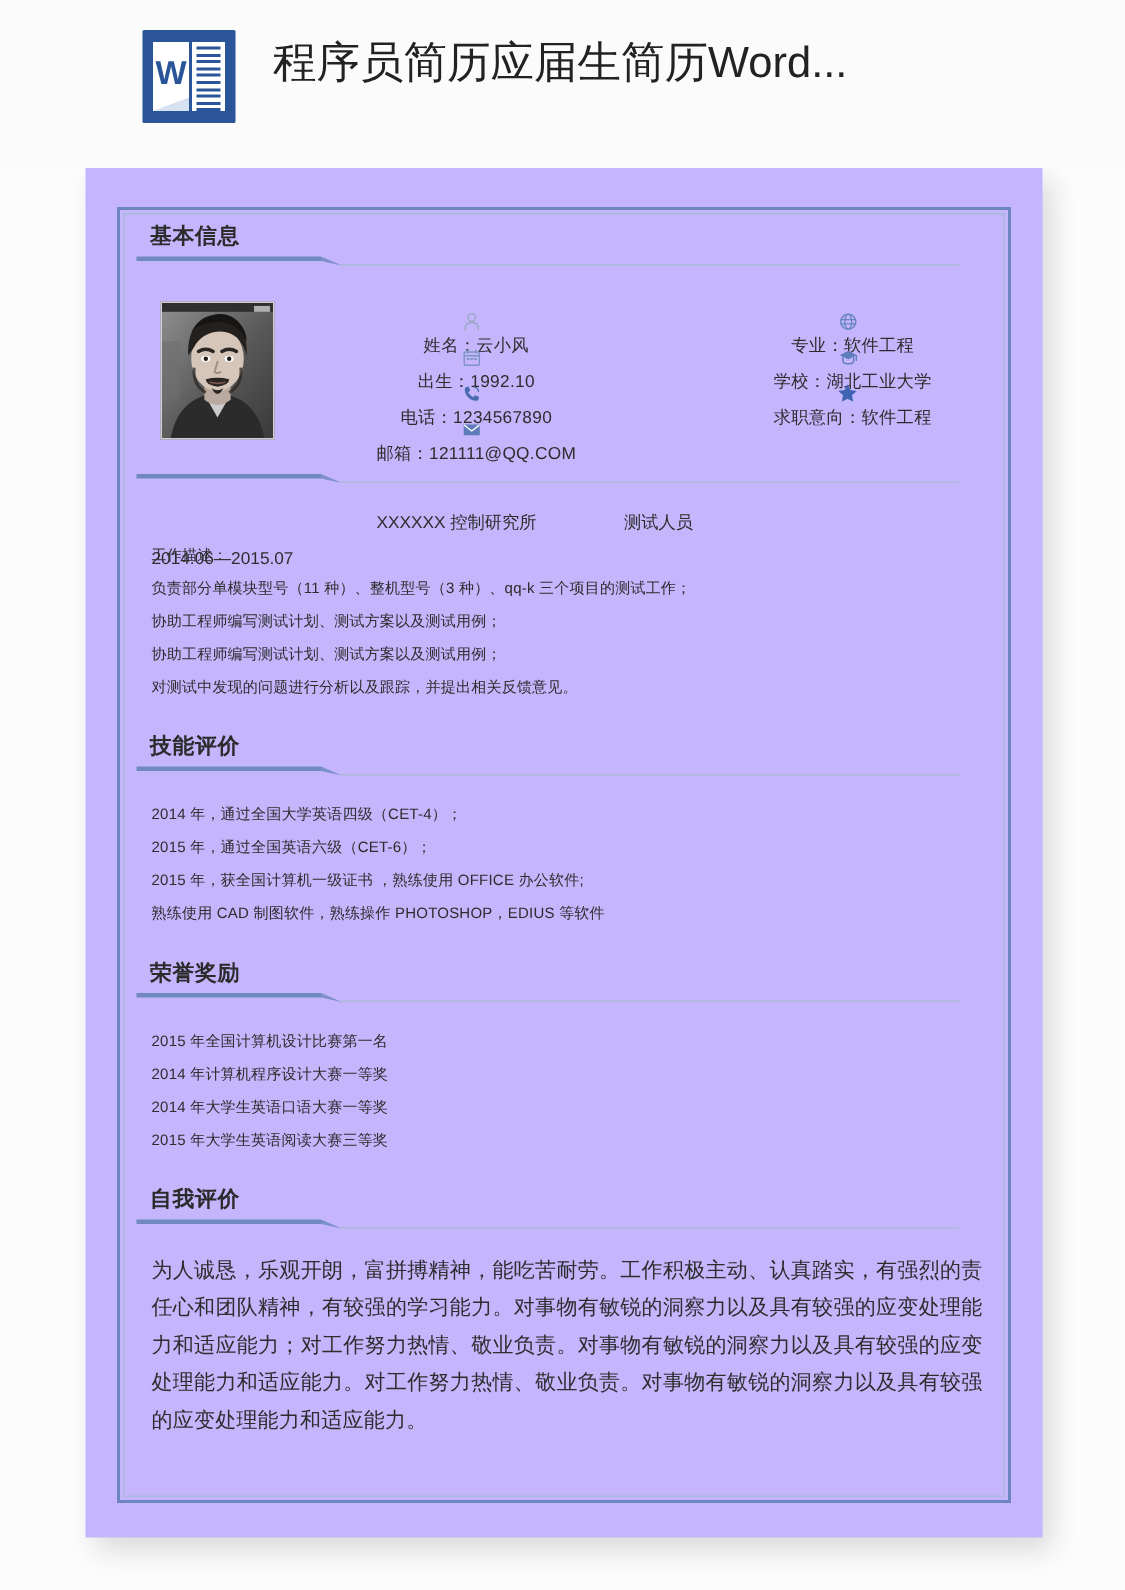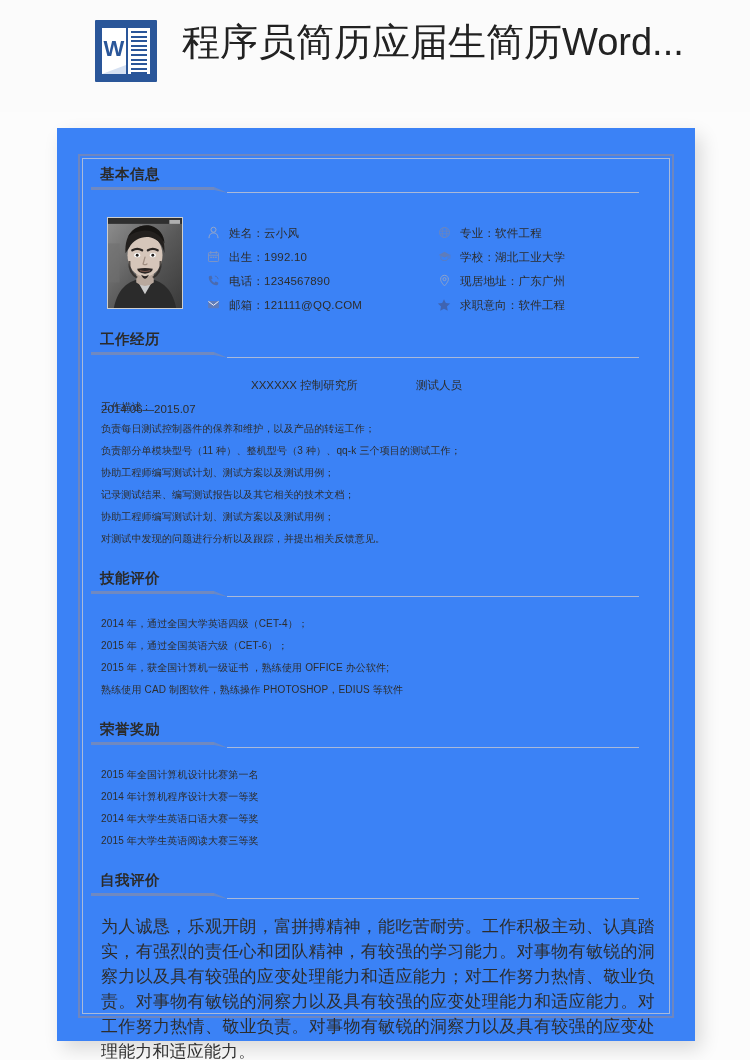--- a/index.html
+++ b/index.html
@@ -82,21 +82,21 @@
     display: block;
     height: 2px;
     margin: 0 1px 2.6px 1px;
     background: #2a5699;
   }
 
   .hdr-title {
     position: absolute;
     left: 87px; top: 0px;
     width: 500px;
-    font-size: 38px;
+    font-size: 29px;
     line-height: 48px;
     color: #222222;
     font-weight: normal;
     white-space: nowrap;
     letter-spacing: 0px;
   }
 
   .hdr-sub {
     position: absolute;
     left: 87px; top: 52px;
@@ -105,23 +105,23 @@
     font-size: 15px;
     line-height: 24px;
     color: #8a8a8a;
     letter-spacing: 1px;
     font-family: "DejaVu Sans Mono", monospace;
   }
 
   
   .sheet {
     position: absolute;
-    left: 57px; top: 128px;
+    left: 57px; top: 112px;
     width: 638px; height: 913px;
-    background: #3b82f6;
+    background: #c4b5fd;
     box-shadow: 6px 8px 18px rgba(0,0,0,0.14);
     z-index: 3;
   }
 
   
   .frame {
     position: absolute;
     left: 21px; top: 26px;
     width: 596px; height: 864px;
     border: 2px solid #6e86bf;
@@ -205,20 +205,21 @@
     top: 0;
   }
   .info-col.left  { left: 0;   width: 220px; }
   .info-col.right { left: 231px; width: 260px; }
 
   .info-row {
     display: flex;
     align-items: center;
     height: 23px;
     margin-bottom: 1px;
+    flex-direction: column;
   }
   .info-ico {
     width: 18px; height: 16px;
     flex: 0 0 18px;
     display: flex;
     align-items: center;
     justify-content: center;
     color: #4a6bb0;
   }
   .info-ico svg { display: block; }
@@ -251,21 +252,21 @@
     line-height: 22px;
   }
   .exp-head span.c1 { position: absolute; left: 10px; margin-top: 24px; }
   .exp-head span.c2 { position: absolute; left: 160px; }
   .exp-head span.c3 { position: absolute; left: 325px; }
 
   .para {
     margin-top: 13px;
     padding-left: 10px;
     padding-right: 6px;
-    font-size: 17px;
+    font-size: 14px;
     color: #2d2d2d;
     line-height: 25px;
     text-align: justify;
     letter-spacing: 0.15px;
   }
   .sp-18 { height: 18px; }
   .sp-14 { height: 14px; }
 </style>
 </head>
 <body>
@@ -418,62 +419,50 @@
                 <svg width="13" height="13" viewBox="0 0 16 16">
                     <path d="M8 2.2 L15 6 L8 9.3 L1 6 Z" fill="#5f7cba"></path>
                     <path d="M3.6 7.4 V10.6 C3.6 12 5.6 12.9 8 12.9 C10.4 12.9 12.4 12 12.4 10.6 V7.4" fill="none" stroke="#5f7cba" stroke-width="1.2"></path>
                     <path d="M14.6 6.3 V10.2" stroke="#5f7cba" stroke-width="1.1" stroke-linecap="round"></path>
                   </svg>
               </span>
               <span class="info-txt">学校：湖北工业大学</span>
             </div>
             <div class="info-row">
               <span class="info-ico">
-                <svg width="13" height="13" viewBox="0 0 16 16">
-                    <path d="M8 1.6 C5.3 1.6 3.2 3.7 3.2 6.4 C3.2 10 8 14.6 8 14.6 C8 14.6 12.8 10 12.8 6.4 C12.8 3.7 10.7 1.6 8 1.6 Z" fill="none" stroke="#8fa2c8" stroke-width="1.2"></path>
-                    <circle cx="8" cy="6.3" r="1.9" fill="none" stroke="#8fa2c8" stroke-width="1.2"></circle>
-                  </svg>
-              </span>
-              <span class="info-txt">现居地址：广东广州</span>
-            </div>
-            <div class="info-row">
-              <span class="info-ico">
                 <svg width="14" height="14" viewBox="0 0 16 16">
                     <path d="M8 1.3 L10.1 5.8 L15 6.4 L11.4 9.8 L12.3 14.7 L8 12.3 L3.7 14.7 L4.6 9.8 L1 6.4 L5.9 5.8 Z" fill="#3f64b2"></path>
                   </svg>
               </span>
               <span class="info-txt">求职意向：软件工程</span>
             </div>
           </div>
 
         </div>
       </div>
     </div>
 
     <div class="sp-14"></div>
 
     <div class="section">
-      <div class="sec-title">工作经历</div>
       <div class="sec-rule">
         <div class="thick"></div>
           <div class="taper"></div>
           <div class="thin"></div>
       </div>
 
       <div class="lines">
         <div class="exp-head">
           <span class="c1">2014.06—2015.07</span>
           <span class="c2">XXXXXX 控制研究所</span>
           <span class="c3">测试人员</span>
         </div>
         <div class="line">工作描述：</div>
-        <div class="line">负责每日测试控制器件的保养和维护，以及产品的转运工作；</div>
         <div class="line">负责部分单模块型号（11 种）、整机型号（3 种）、qq-k 三个项目的测试工作；</div>
         <div class="line">协助工程师编写测试计划、测试方案以及测试用例；</div>
-        <div class="line">记录测试结果、编写测试报告以及其它相关的技术文档；</div>
         <div class="line">协助工程师编写测试计划、测试方案以及测试用例；</div>
         <div class="line">对测试中发现的问题进行分析以及跟踪，并提出相关反馈意见。</div>
       </div>
     </div>
 
     <div class="sp-18"></div>
 
     <div class="section">
       <div class="sec-title">技能评价</div>
       <div class="sec-rule">

